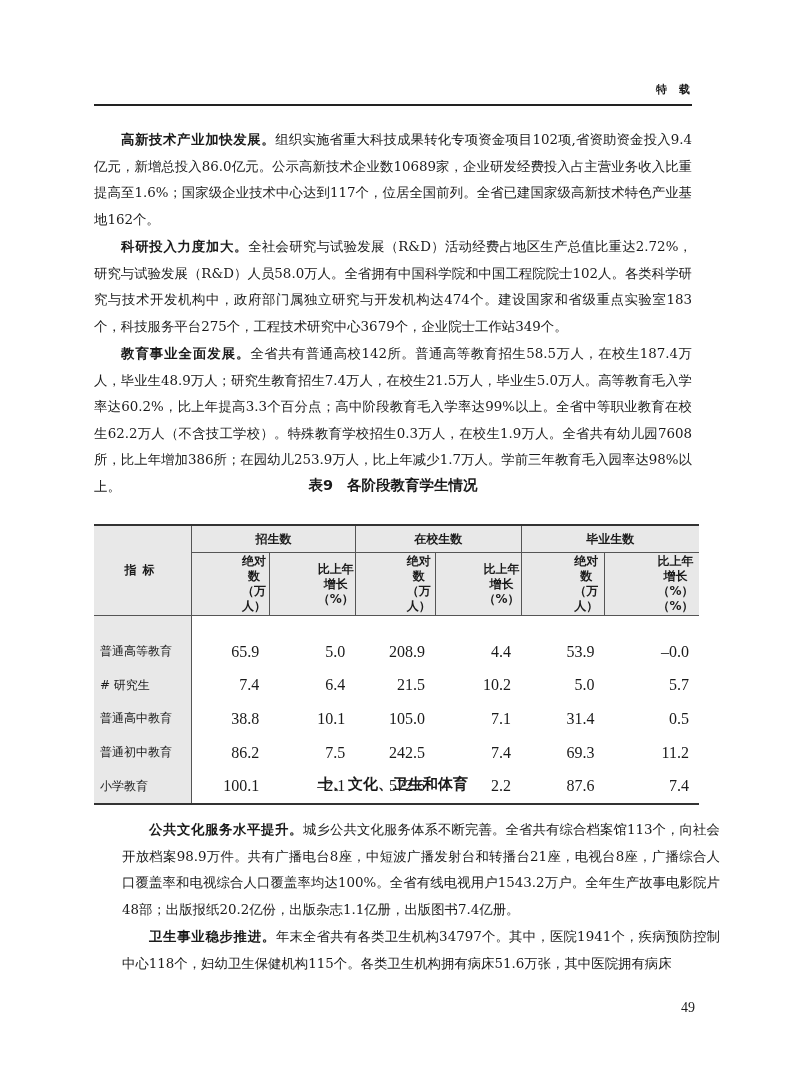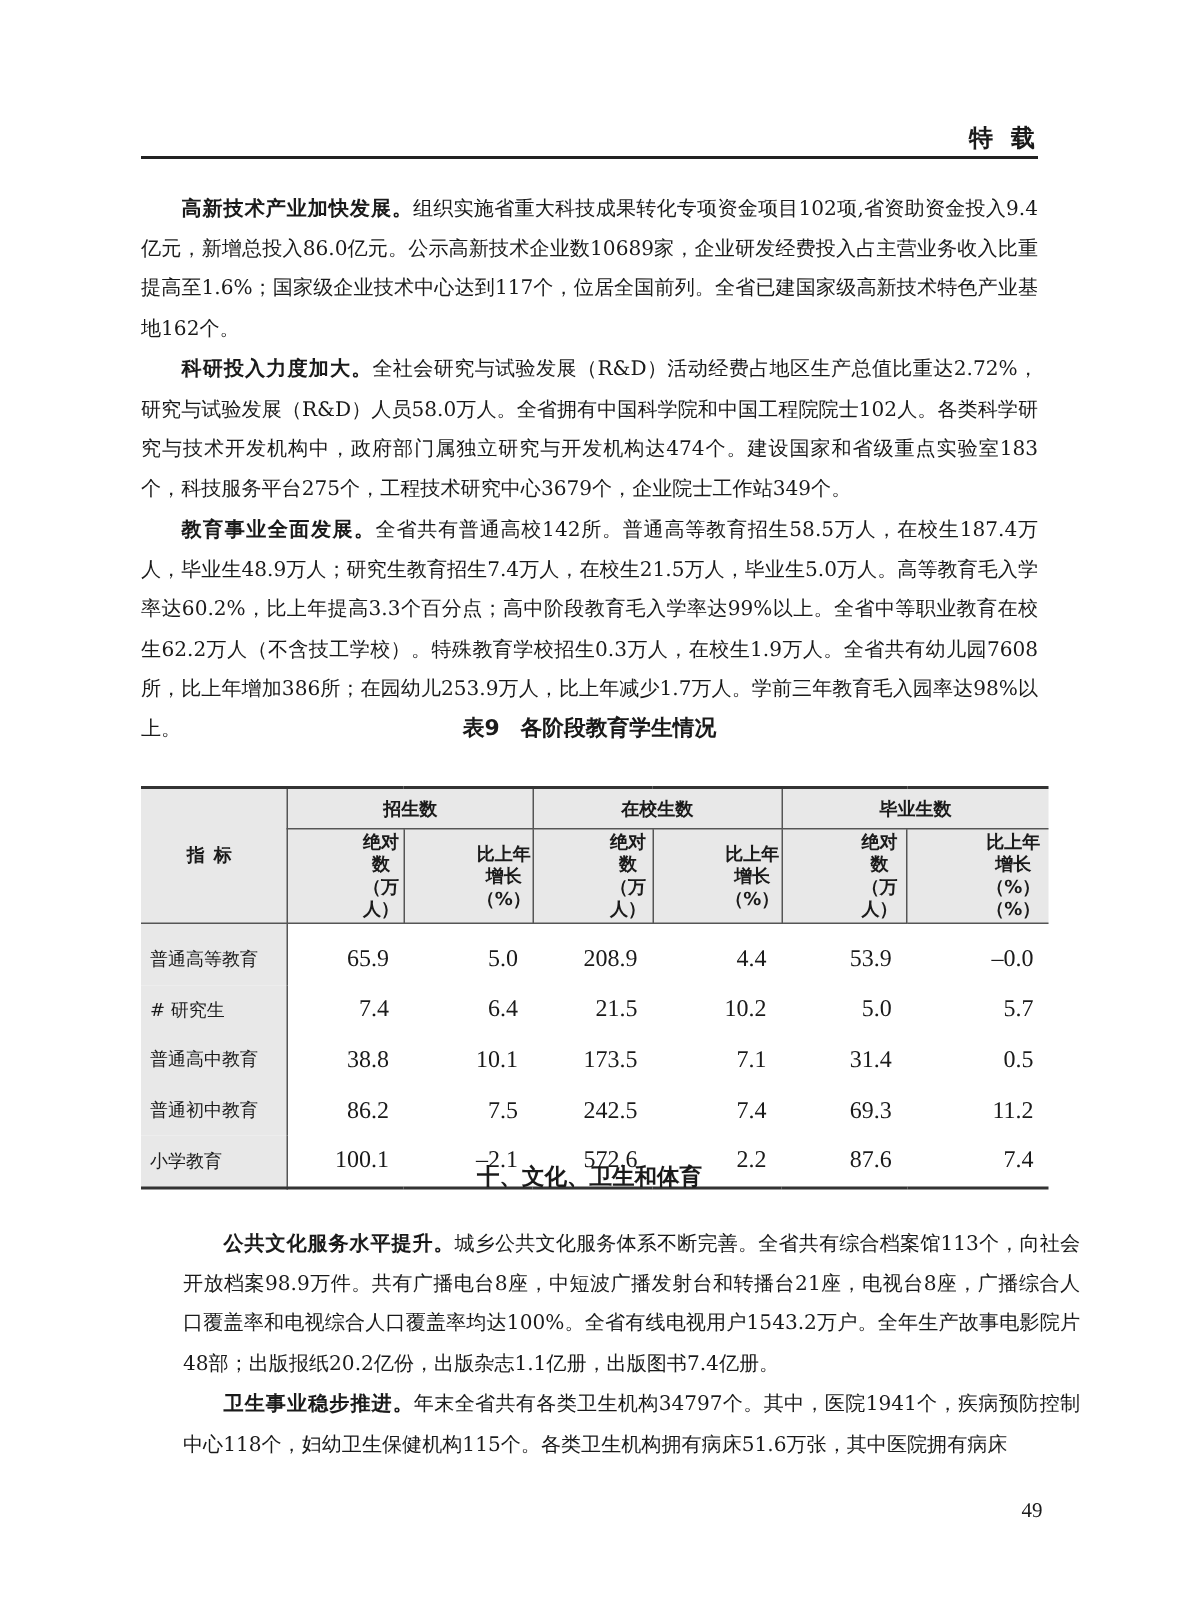--- a/index.html
+++ b/index.html
@@ -7,21 +7,21 @@
     width: 793px; height: 1077px; position: relative; overflow: hidden;
     font-family: "DejaVu Serif", "Liberation Serif", serif;
     color: #1a1a1a;
   }
   .page-header {
     position: absolute; left: 94px; top: 82px; width: 598px; height: 22px;
     border-bottom: 2px solid #222;
   }
   .page-header .section-title {
     position: absolute; right: 2px; top: 0px;
-    font-family: Liberation Sans, sans-serif; font-weight: bold; font-size: 16px;
+    font-family: Liberation Sans, sans-serif; font-weight: bold; font-size: 11px;
     letter-spacing: 12px; margin-right: -12px; margin-left: 16px;
   }
   .body-text {
     position: absolute; left: 94px; width: 598px;
     font-size: 13.4px; line-height: 26.5px; text-align: justify;
   }
   .para { margin: 0; text-indent: 27px; }
   .lead { font-family: "DejaVu Serif", serif; font-weight: bold; letter-spacing: 0.5px; }
   #block1 { top: 126px; }
 
@@ -46,21 +46,21 @@
   table.data-table tr th:last-child { border-right: none; }
   table.data-table td {
     height: 31.6px; text-align: right; padding-right: 10px;
     font-family: "Liberation Serif", serif; font-size: 16px;
   }
   table.data-table td.label {
     text-align: left; padding-left: 6px; padding-right: 0;
     background: #e8e8e8; border-right: 1px solid #555;
     font-family: "DejaVu Sans", sans-serif; font-size: 12px;
   }
-  table.data-table tr.first-row td { padding-top: 8px; }
+  table.data-table tr.first-row td { padding-top: 20px; }
   .section-heading {
     position: absolute; left: 94px; width: 598px; top: 775px; text-align: center;
     font-family: "DejaVu Sans", sans-serif; font-weight: bold; font-size: 15px;
   }
   #block3 { top: 816px; margin-left: 28px; }
   .page-number {
     position: absolute; right: 98px; top: 1000px;
     font-family: "Liberation Serif", serif; font-size: 14px;
   }
 </style>
@@ -139,21 +139,21 @@
     <td>6.4</td>
     <td>21.5</td>
     <td>10.2</td>
     <td>5.0</td>
     <td>5.7</td>
   </tr>
   <tr>
     <td class="label">普通高中教育</td>
     <td>38.8</td>
     <td>10.1</td>
-    <td>173.5</td>
+    <td>105.0</td>
     <td>7.1</td>
     <td>31.4</td>
     <td>0.5</td>
   </tr>
   <tr>
     <td class="label">普通初中教育</td>
     <td>86.2</td>
     <td>7.5</td>
     <td>242.5</td>
     <td>7.4</td>

